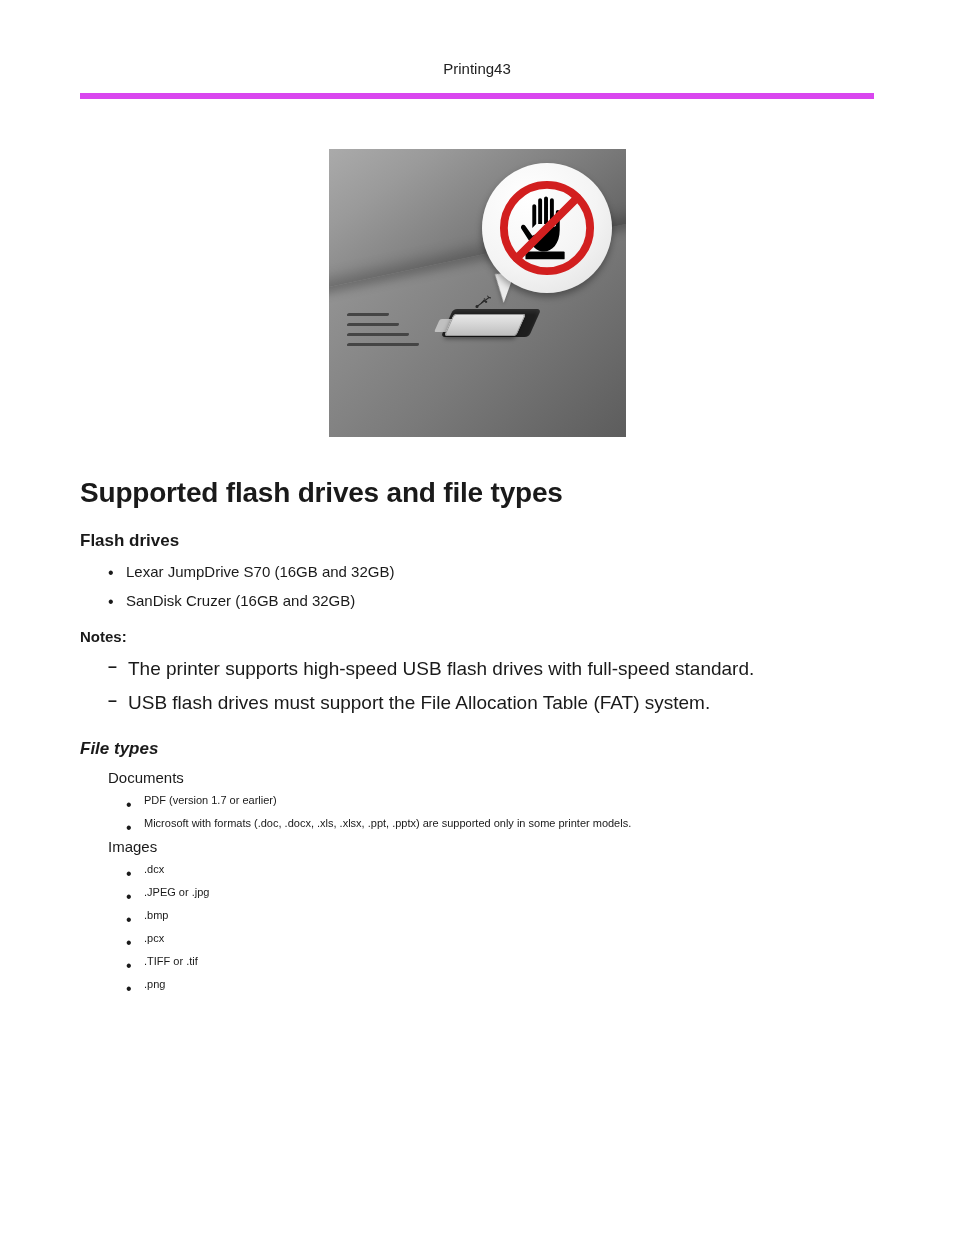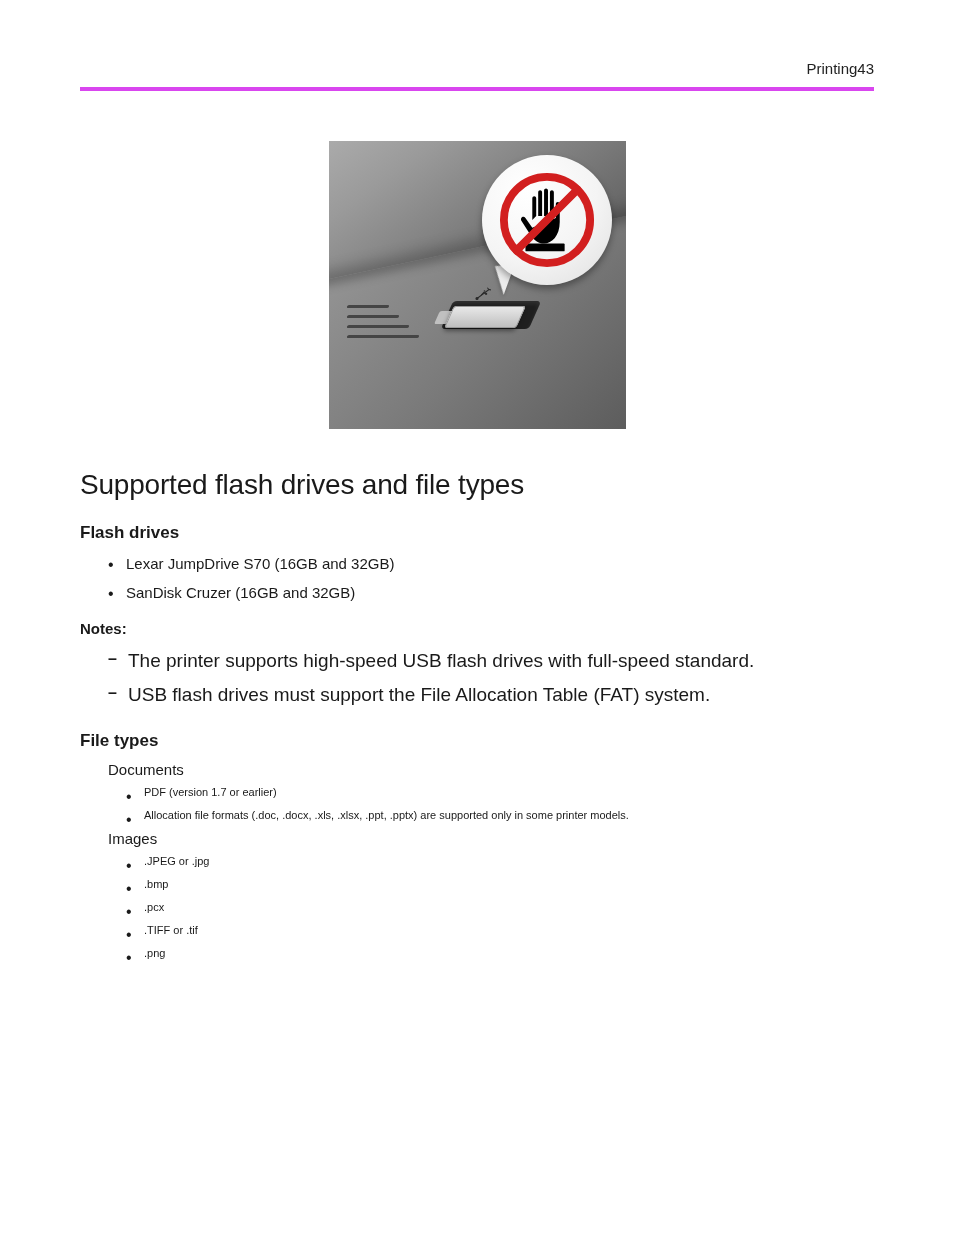--- a/index.html
+++ b/index.html
@@ -7,24 +7,24 @@
       width: 954px;
       height: 1235px;
       background: #fff;
       font-family: -apple-system, "Helvetica Neue", Arial, sans-serif;
       color: #1a1a1a;
       padding: 60px 80px 40px 80px;
       position: relative;
     }
     .header-row {
       display: flex;
-      justify-content: flex-end;
+      justify-content: center;
       align-items: baseline;
-      border-bottom: 4px solid #d946ef;
-      padding-bottom: 10px;
+      border-bottom: 6px solid #d946ef;
+      padding-bottom: 16px;
       font-size: 15px;
       color: #222;
     }
     .figure-wrap {
       display: flex;
       justify-content: center;
       margin: 50px 0 40px 0;
     }
     .figure {
       width: 297px;
@@ -103,21 +103,21 @@
       transform: rotate(20deg);
       filter: drop-shadow(0 2px 2px rgba(0,0,0,.25));
     }
     .no-touch {
       position: absolute; inset: 0;
       display: flex; align-items: center; justify-content: center;
     }
     .no-touch svg { width: 98px; height: 98px; }
     h1.section-title {
       font-size: 28px;
-      font-weight: 400;
+      font-weight: 700;
       margin-top: 28px;
       margin-bottom: 22px;
       letter-spacing: -0.2px;
     }
     h2.subhead {
       font-size: 17px;
       font-weight: 700;
       margin-top: 12px;
       margin-bottom: 10px;
     }
@@ -201,28 +201,29 @@
   <li>Lexar JumpDrive S70 (16GB and 32GB)</li>
   <li>SanDisk Cruzer (16GB and 32GB)</li>
 </ul>
 
 <p class="notes-label">Notes:</p>
 <ul class="dashes">
   <li>The printer supports high-speed USB flash drives with full-speed standard.</li>
   <li>USB flash drives must support the File Allocation Table (FAT) system.</li>
 </ul>
 
-<h2 class="subhead" style="margin-top:22px;">File types</h2>
+<h2 class="subhead" style="margin-top:22px;font-style:italic;">File types</h2>
 
 <p class="plain-line">Documents</p>
 <ul class="sub-bullets">
   <li>PDF (version 1.7 or earlier)</li>
-  <li>Allocation file formats (.doc, .docx, .xls, .xlsx, .ppt, .pptx) are supported only in some printer models.</li>
+  <li>Microsoft with formats (.doc, .docx, .xls, .xlsx, .ppt, .pptx) are supported only in some printer models.</li>
 </ul>
 
 <p class="plain-line">Images</p>
 <ul class="sub-bullets">
+  <li>.dcx</li>
   <li>.JPEG or .jpg</li>
   <li>.bmp</li>
   <li>.pcx</li>
   <li>.TIFF or .tif</li>
   <li>.png</li>
 </ul>
 
 </body></html>

